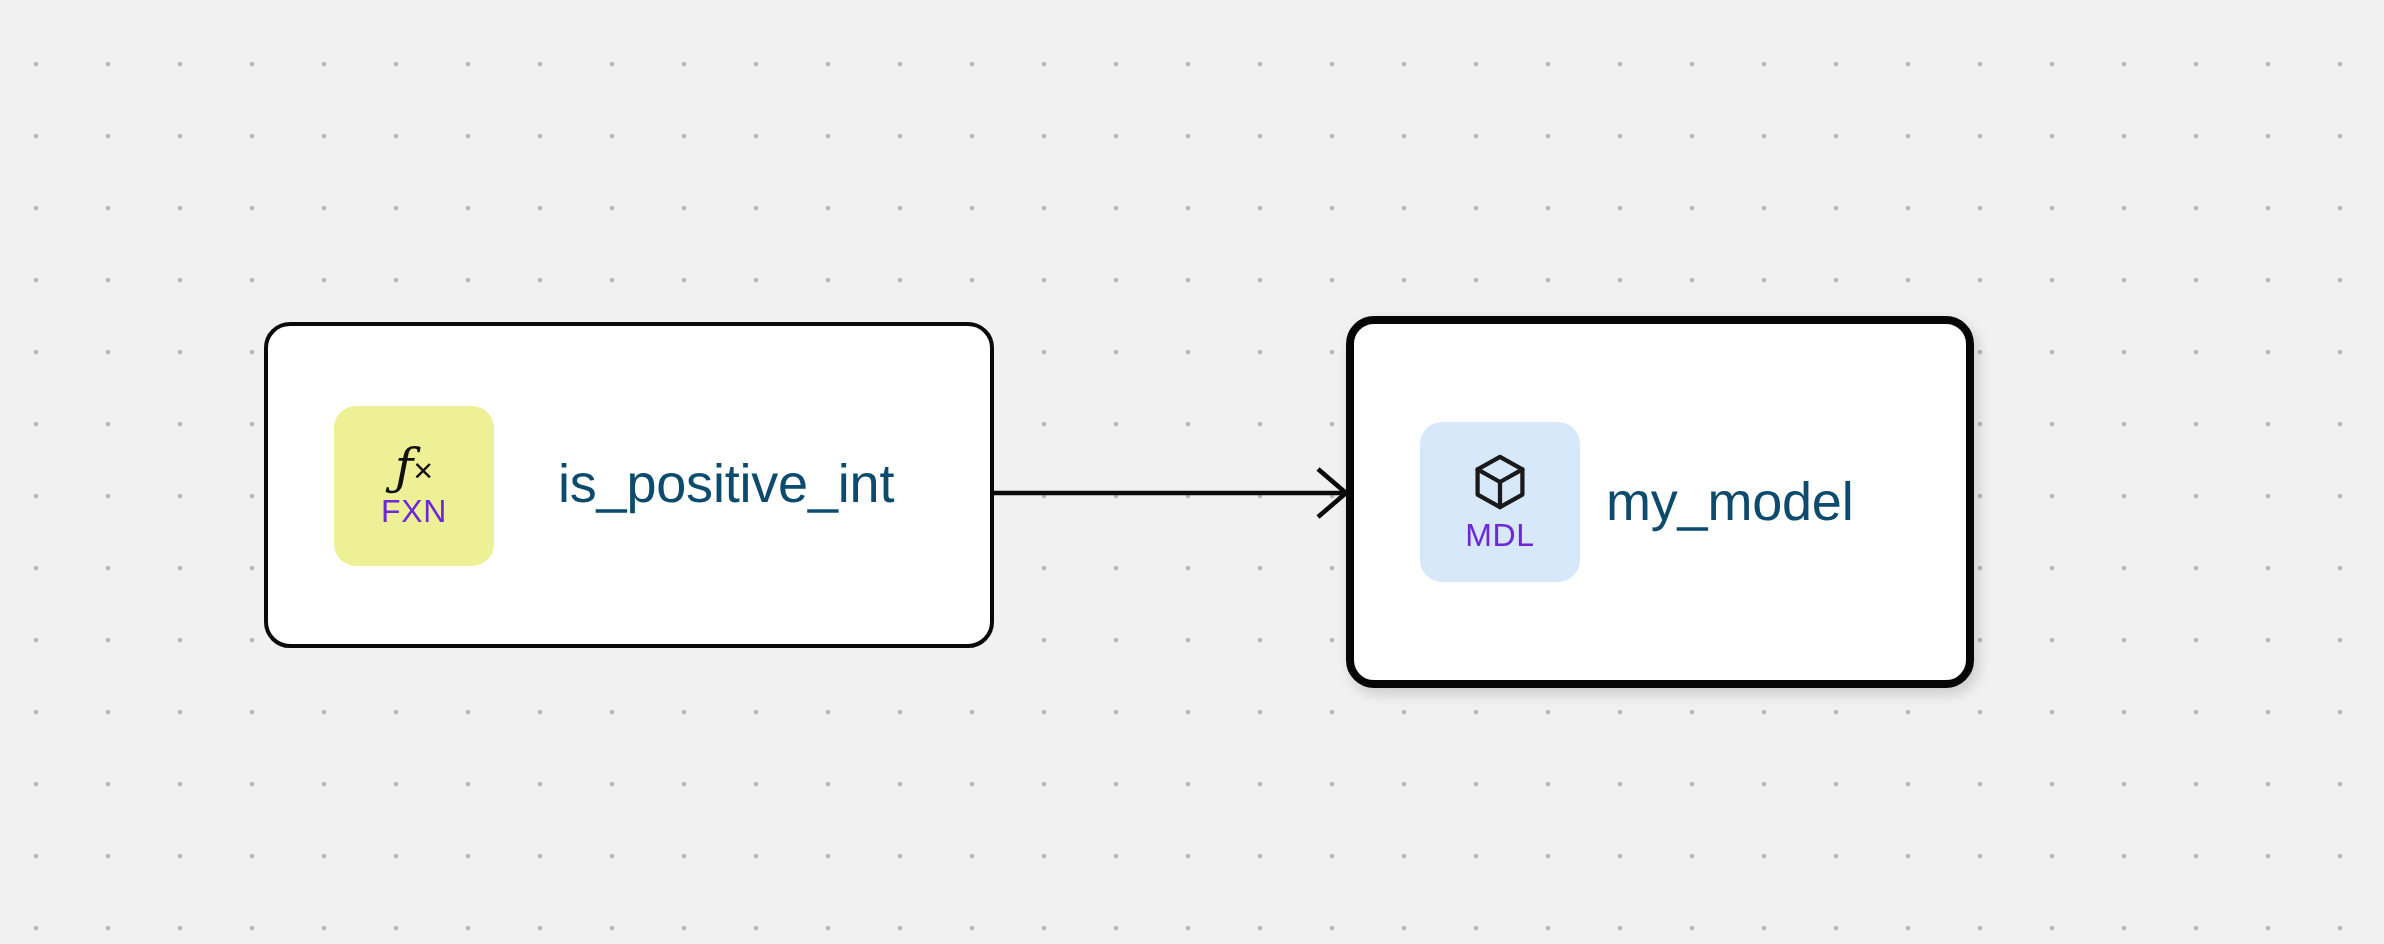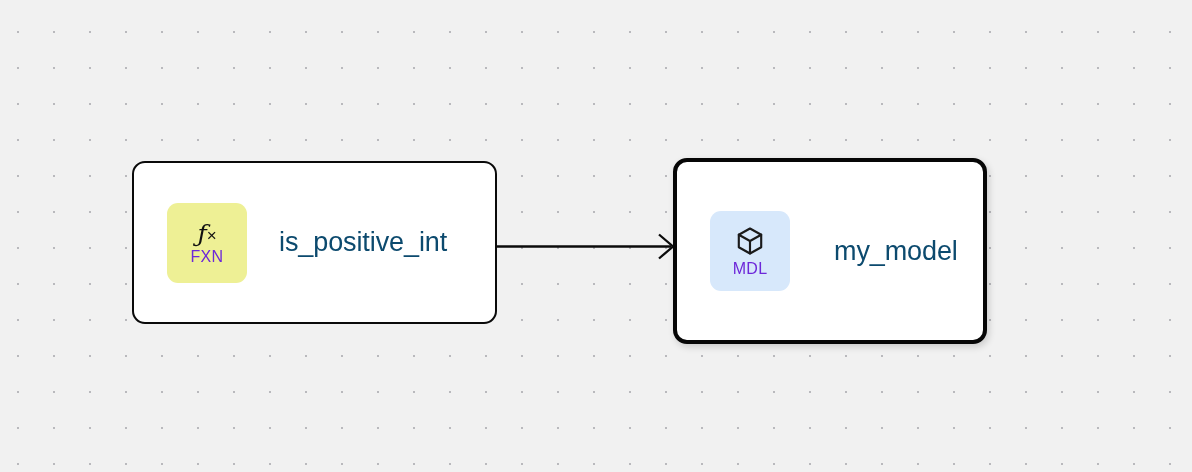--- a/index.html
+++ b/index.html
@@ -120,21 +120,21 @@
     color: #0c4a6e;
     white-space: nowrap;
     letter-spacing: -0.1px;
   }
 
   .node-fxn .node-title {
     margin-left: 32px;
   }
 
   .node-mdl .node-title {
-    margin-left: 44px;
+    margin-left: 13px;
   }
 </style>
 </head>
 <body>
 
 <div id="canvas">
 
   <svg class="edge-layer" width="1192" height="472" viewBox="0 0 1192 472">
     <g>
       <line x1="497" y1="246.5" x2="671" y2="246.5" stroke="#0b0b0b" stroke-width="2.3"></line>

